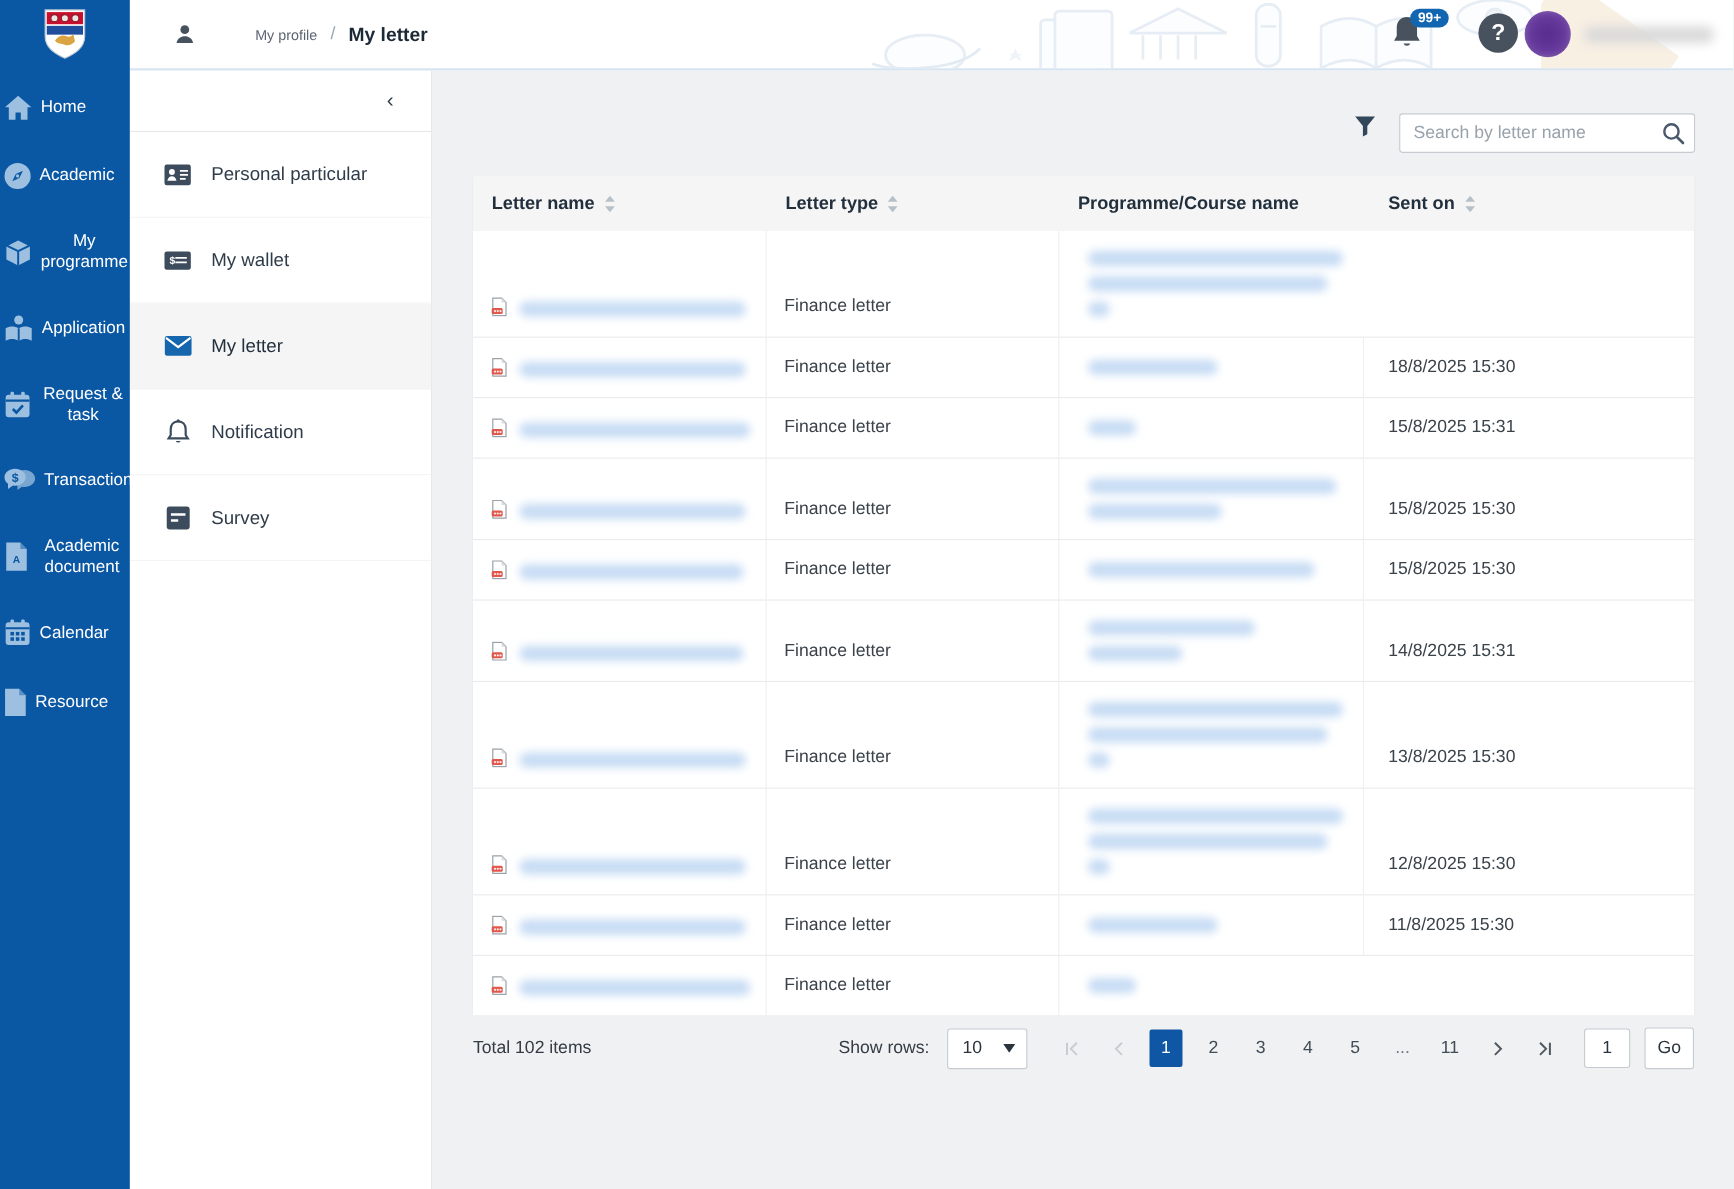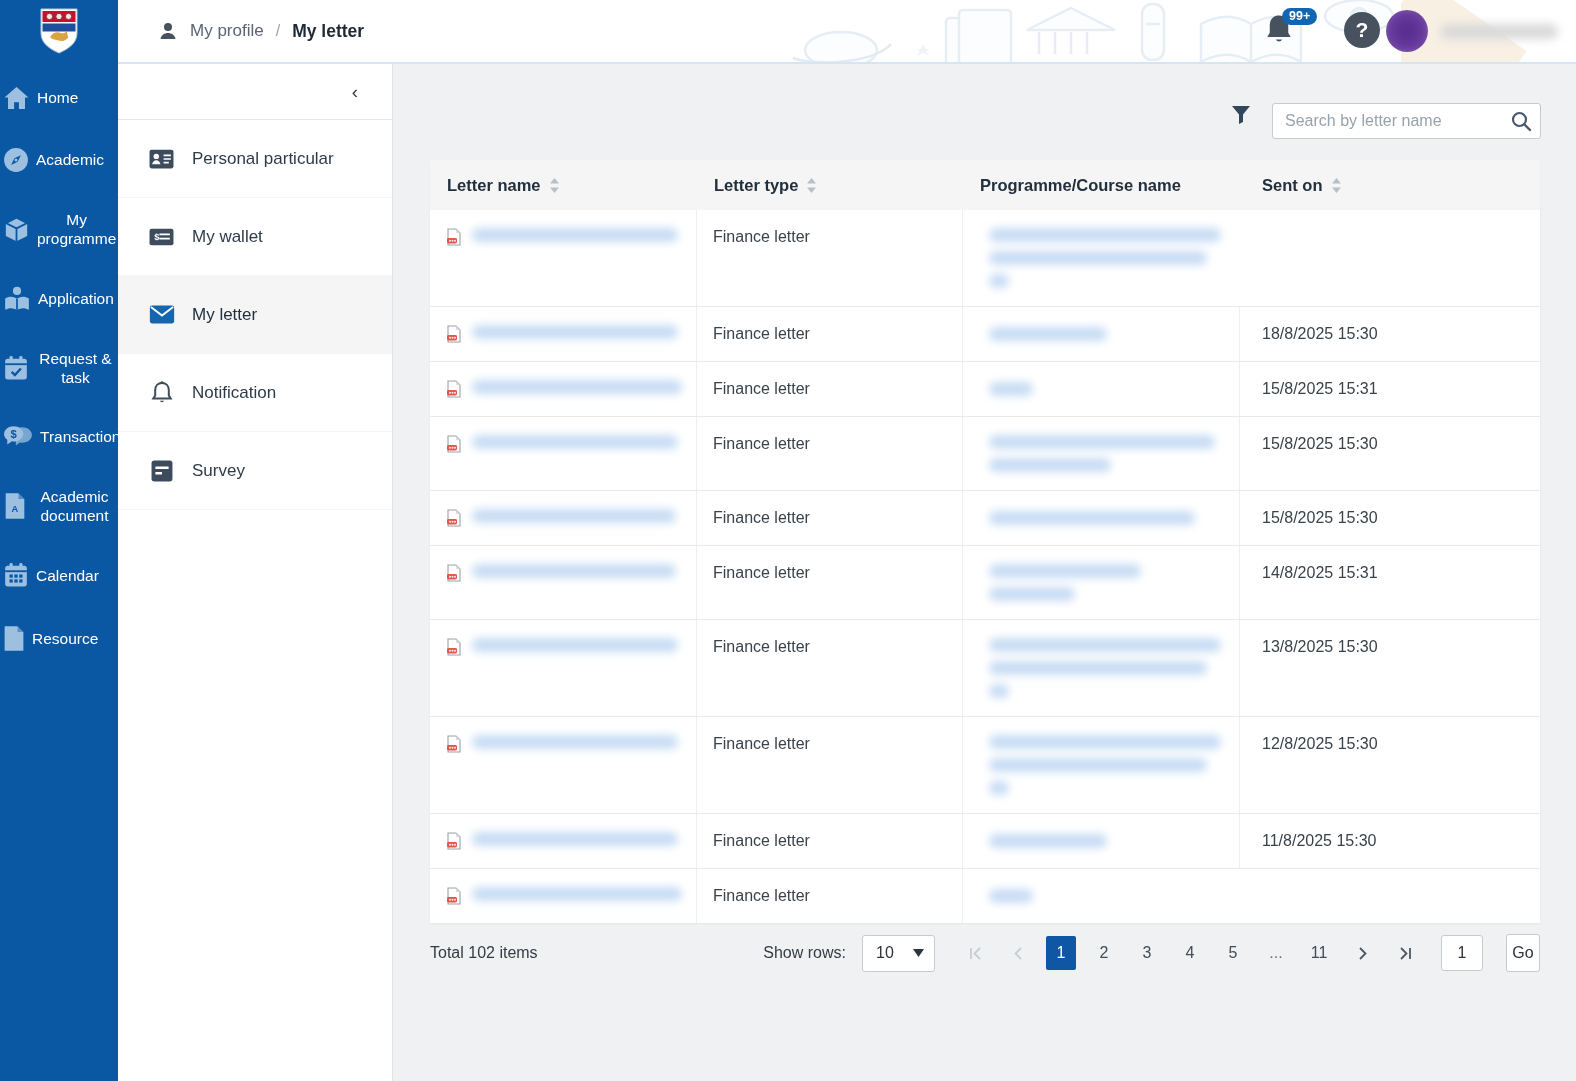--- a/index.html
+++ b/index.html
@@ -12,21 +12,21 @@
   .logo-wrap { height:62px; display:flex; align-items:center; justify-content:center; }
   .pnav { display:flex; flex-direction:column; align-items:center; padding-top:24px; gap:37px; }
   .pnav-item { display:flex; flex-direction:row; align-items:center; gap:7px; width:112px; cursor:pointer; }
   .pnav-item .picon svg { display:block; }
   .pnav-item .plabel { color:#ffffff; font-size:15.5px; line-height:1.25; text-align:center; }
 
   
   .topbar { position:absolute; left:118px; top:0; right:0; height:64px; background:#fff;
             border-bottom:2px solid #d7e5f2; z-index:4; }
   .breadcrumb { position:absolute; left:40px; top:0; height:62px; display:flex; align-items:center; gap:12px; }
-  .crumb { font-size:17px; color:#5a6573; }
+  .crumb { font-size:13px; color:#5a6573;margin-left:42px; }
   .crumb-sep { color:#9aa4ae; font-size:16px; }
   .crumb-current { font-size:17.5px; color:#1e2936; font-weight:700; }
   .doodles { position:absolute; right:175px; top:0; height:62px; width:630px; overflow:hidden; pointer-events:none; }
   .peach { position:absolute; right:0; top:0; width:175px; height:62px; overflow:hidden; pointer-events:none; }
   .peach::before { content:""; position:absolute; left:-30px; bottom:-70px; width:130px; height:130px;
                    background:#f8ecdd; transform:rotate(35deg); opacity:.8; }
   .bell-wrap { position:absolute; right:268px; top:13px; width:44px; height:40px; cursor:pointer; }
   .badge { position:absolute; top:-5px; left:18px; background:#1266b1; color:#fff; font-size:12.5px; font-weight:700;
            padding:1px 7px 2px; border-radius:10px; white-space:nowrap; }
   .help-wrap { position:absolute; right:196px; top:12px; width:36px; height:36px; border-radius:50%; background:#47525e;
@@ -60,21 +60,21 @@
 
   
   .card { position:absolute; left:37px; top:96px; width:1110px; background:#fff; box-shadow:0 1px 2px rgba(0,0,0,.05); }
   .grid-row { display:grid; grid-template-columns:267px 266px 277px 300px; }
   .thead { background:#f5f5f5; height:50px; }
   .th { display:flex; align-items:center; gap:9px; font-size:16.5px; font-weight:700; color:#22303e; padding-left:17px; }
   .th.sent { padding-left:22px; }
   .sort { display:flex; cursor:pointer; margin-top:1px; }
   .trow { border-bottom:1px solid #e8eaeb; }
   .trow:last-child { border-bottom:none; }
-  .td { display:flex; align-items:flex-start; border-right:1px solid #efefef; padding:18px 14px 18px 16px; }
+  .td { display:flex; align-items:flex-end; border-right:1px solid #efefef; padding:18px 14px 18px 16px; }
   .td:last-child { border-right:none; padding-left:22px; }
   .td.name { gap:10px; }
   .td.prog { flex-direction:column; align-items:flex-start; justify-content:center; gap:9px; padding-left:26px; }
   .celltext { font-size:16px; color:#3a424a; }
   .blurline { height:14px; background:#c7dcf4; border-radius:7px; filter:blur(4px); }
   .blurname { cursor:pointer; }
 
   
   .pagebar { position:absolute; left:37px; width:1110px; height:40px; display:flex; align-items:center; }
   .total { font-size:16px; color:#333b44; }
@@ -84,22 +84,22 @@
             align-items:center; justify-content:space-between; padding:0 10px 0 13px; cursor:pointer; margin-right:12px; }
   .select .selval { font-size:16px; color:#2b333c; }
   .pg-btn { width:30px; height:34px; display:flex; align-items:center; justify-content:center; cursor:pointer;
             font-size:16px; color:#414c57; border-radius:2px; user-select:none; }
   .pg-btn.icon { cursor:default; }
   .pg-btn.enabled { cursor:pointer; }
   .pg-btn.active { background:#0f57a5; color:#fff; }
   .pg-btn.ellipsis { color:#6b747d; cursor:default; }
   .jump { width:42px; height:36px; border:1px solid #c6cbd1; border-radius:3px; text-align:center; font-size:16px;
           color:#2b333c; font-family:inherit; margin-left:8px; }
-  .go-btn { width:34px; height:38px; border:1px solid #c6cbd1; border-radius:3px; background:#fff; font-size:16px;
-            color:#2b333c; font-family:inherit; cursor:pointer; margin-left:10px; }
+  .go-btn { width:45px; height:38px; border:1px solid #c6cbd1; border-radius:3px; background:#fff; font-size:16px;
+            color:#2b333c; font-family:inherit; cursor:pointer; }
 </style>
 </head>
 <body>
 
 <div class="app">
 
   <aside class="sidebar">
     <div class="logo-wrap">
       <svg width="40" height="46" viewBox="0 0 40 46">
         <path d="M2 1h36v24c0 10-8 15.5-18 20C10 40.5 2 35 2 25z" fill="#ffffff" stroke="#b9c6d4"></path>

